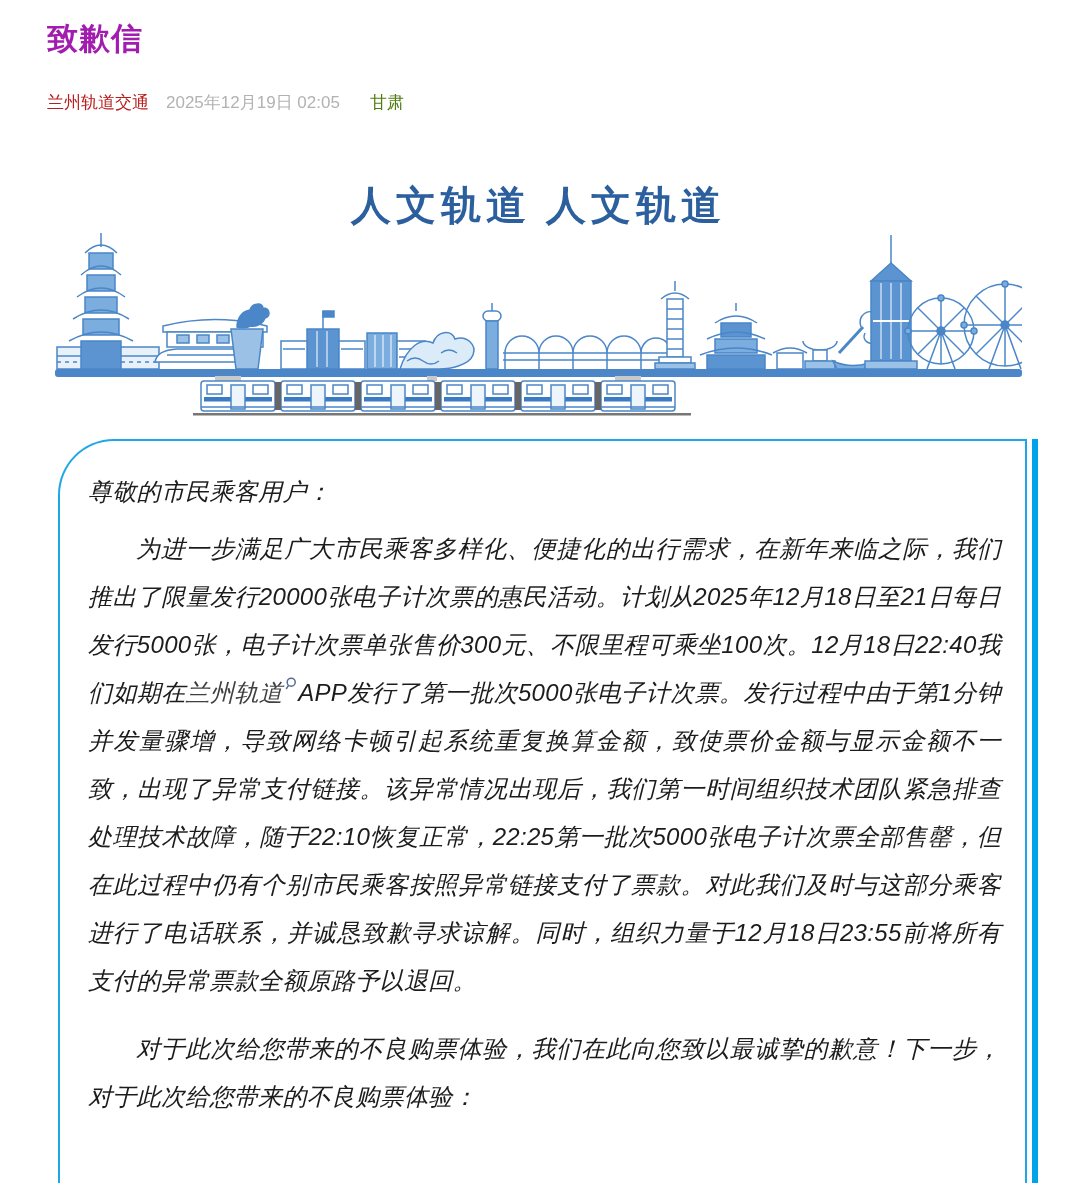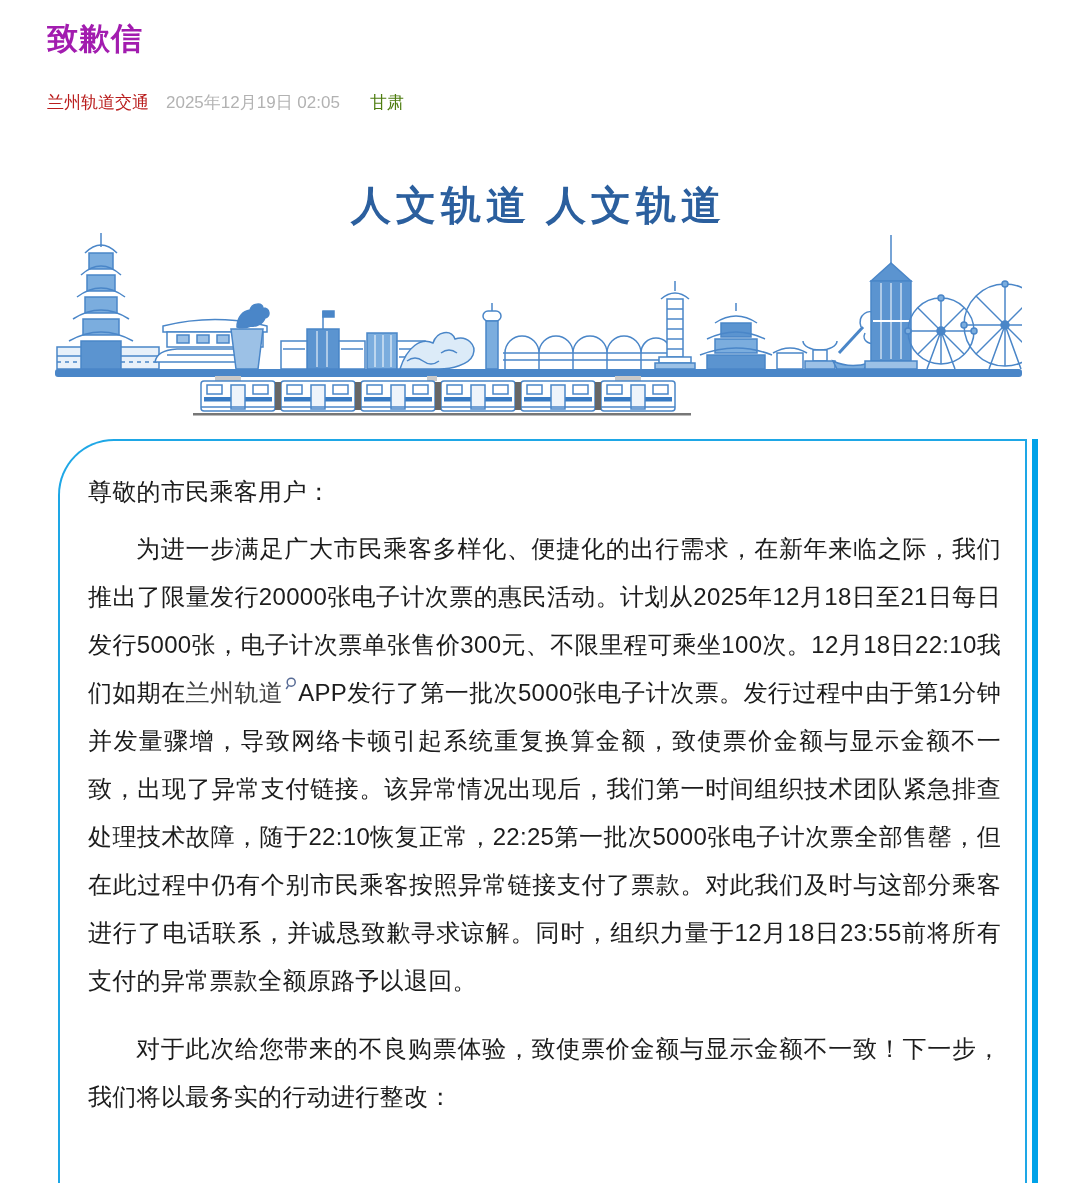--- a/index.html
+++ b/index.html
@@ -40,21 +40,21 @@
     border-radius:56px 0 0 0;
     padding:27px 24px 0 28px;
   }
   .card::after {
     content:""; position:absolute; top:-2px; right:-13px;
     width:6px; height:calc(100% + 6px); background:#00a2e8;
   }
   .card p {
     font-size:24px; line-height:48px; color:#1c1c1c;
     letter-spacing:0.3px; text-align:justify;
-    text-indent:2em; margin-bottom:20px;
+    text-indent:2em; margin-bottom:20px;font-style:italic;
   }
   .card p.salutation { text-indent:0; margin-bottom:9px; }
   .inline-link { color:#404040; text-decoration:none; cursor:pointer; }
   .inline-link .sup-icon { vertical-align:10px; margin:0 1px; }
   .peek {
     position:absolute; left:683px; top:745px; width:290px; height:40px;
     background:#ebebeb; border-radius:18px 18px 0 0;
   }
 </style>
 </head>
@@ -267,25 +267,25 @@
           <rect x="138" y="184" width="498" height="2.5" fill="#777777" stroke="none"></rect>
         </g>
       </g>
     </svg>
   </div>
 
   <div class="card">
     <p class="salutation">尊敬的市民乘客用户：</p>
 
     <p>
-      <span>为进一步满足广大市民乘客多样化、便捷化的出行需求，在新年来临之际，我们推出了限量发行20000张电子计次票的惠民活动。计划从2025年12月18日至21日每日发行5000张，电子计次票单张售价300元、不限里程可乘坐100次。12月18日22:10我们如期在</span><a class="inline-link"><span>兰州轨道</span><svg class="sup-icon" width="13" height="14" viewBox="0 0 13 14">
+      <span>为进一步满足广大市民乘客多样化、便捷化的出行需求，在新年来临之际，我们推出了限量发行20000张电子计次票的惠民活动。计划从2025年12月18日至21日每日发行5000张，电子计次票单张售价300元、不限里程可乘坐100次。12月18日22:40我们如期在</span><a class="inline-link"><span>兰州轨道</span><svg class="sup-icon" width="13" height="14" viewBox="0 0 13 14">
             <circle cx="7.2" cy="5.2" r="4" fill="none" stroke="#576b95" stroke-width="1.5"></circle>
             <line x1="4.4" y1="8.6" x2="2.2" y2="12" stroke="#576b95" stroke-width="1.5"></line>
           </svg></a><span>APP发行了第一批次5000张电子计次票。发行过程中由于第1分钟并发量骤增，导致网络卡顿引起系统重复换算金额，致使票价金额与显示金额不一致，出现了异常支付链接。该异常情况出现后，我们第一时间组织技术团队紧急排查处理技术故障，随于22:10恢复正常，22:25第一批次5000张电子计次票全部售罄，但在此过程中仍有个别市民乘客按照异常链接支付了票款。对此我们及时与这部分乘客进行了电话联系，并诚恳致歉寻求谅解。同时，组织力量于12月18日23:55前将所有支付的异常票款全额原路予以退回。</span>
     </p>
 
-    <p>对于此次给您带来的不良购票体验，致使票价金额与显示金额不一致！下一步，我们将以最务实的行动进行整改：</p>
+    <p>对于此次给您带来的不良购票体验，我们在此向您致以最诚挚的歉意！下一步，对于此次给您带来的不良购票体验：</p>
 
 
     <div class="peek"></div>
   </div>
 
 </div>
 
 </body></html>

